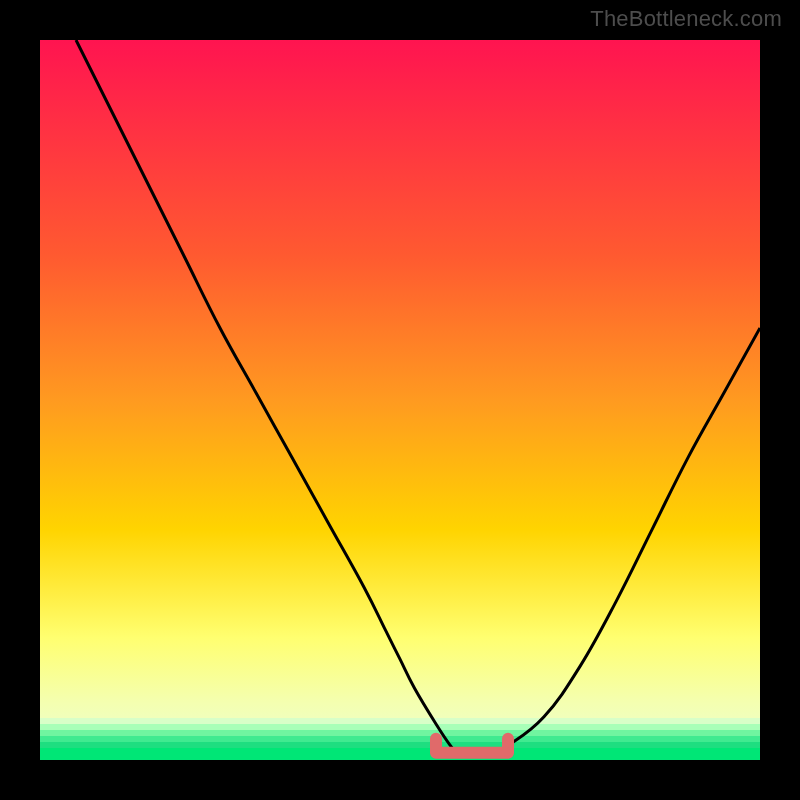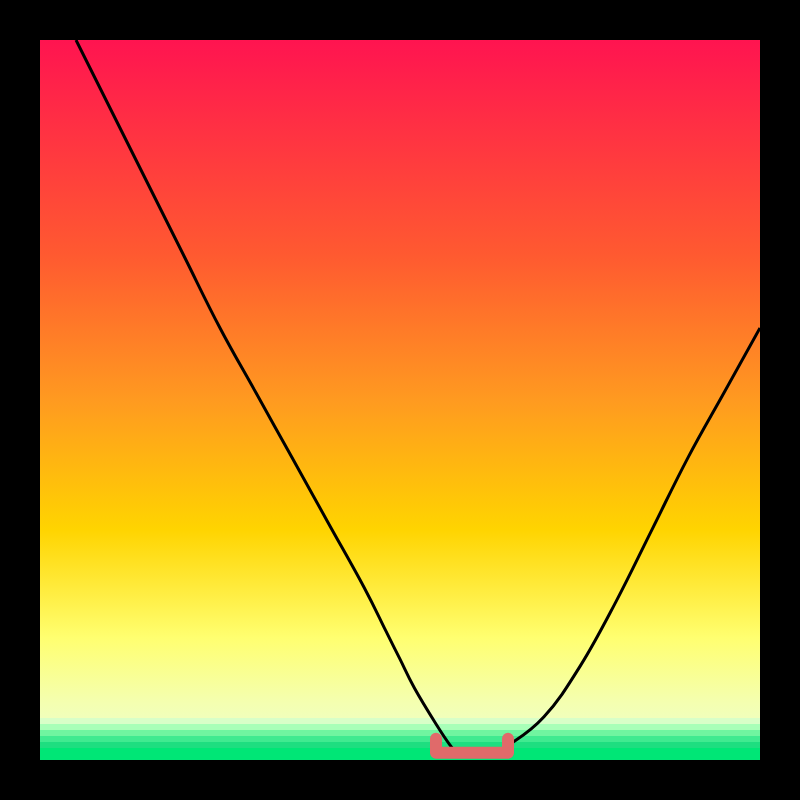--- a/index.html
+++ b/index.html
@@ -5,20 +5,21 @@
   html,body{margin:0;padding:0;width:800px;height:800px;background:#000;overflow:hidden;font-family:Arial,Helvetica,sans-serif}
   .frame{position:absolute;left:0;top:0;width:800px;height:800px;background:#000}
   .watermark{position:absolute;top:6px;right:18px;color:#4d4d4d;font-size:22px;font-weight:400;letter-spacing:0.2px}
   .plot-wrap{position:absolute;left:40px;top:40px;width:720px;height:720px}
   svg{display:block}
 </style>
 </head>
 <body>
 
 <div class="frame">
+  <div class="watermark">TheBottleneck.com</div>
 
   <div class="plot-wrap">
     <svg id="chart-svg" width="720" height="720" viewBox="0 0 720 720">
       <defs>
         <linearGradient id="bg-grad" x1="0" y1="0" x2="0" y2="1">
             <stop offset="0%" stop-color="#ff1450"></stop>
             <stop offset="30%" stop-color="#ff5a30"></stop>
             <stop offset="50%" stop-color="#ff9a20"></stop>
             <stop offset="68%" stop-color="#ffd400"></stop>
             <stop offset="83%" stop-color="#ffff70"></stop>

